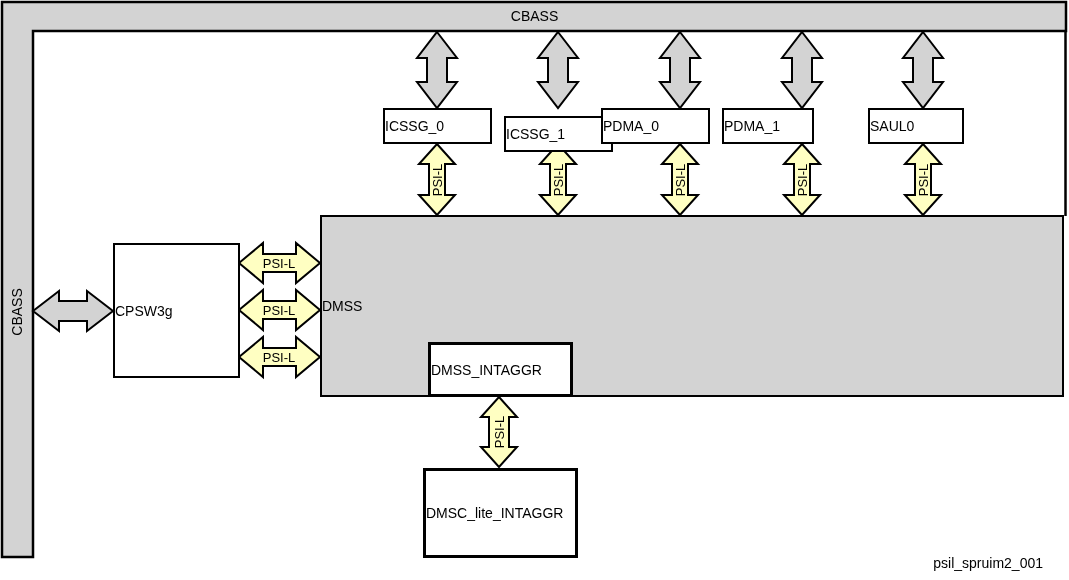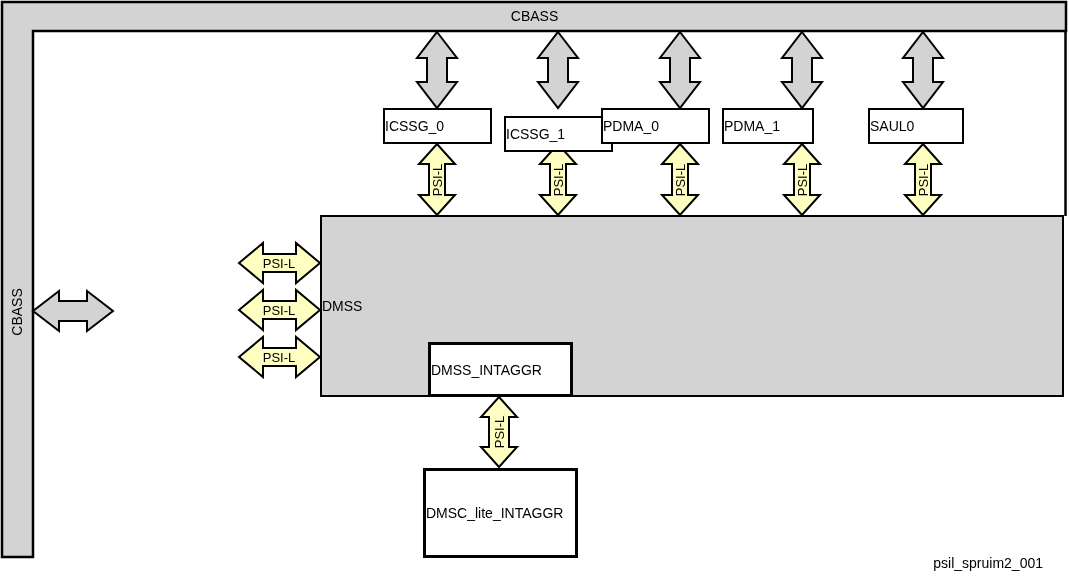--- a/index.html
+++ b/index.html
@@ -116,20 +116,23 @@
   <div class="block pdma0">
     <span>PDMA_0</span>
   </div>
   <div class="block pdma1">
     <span>PDMA_1</span>
   </div>
   <div class="block saul0">
     <span>SAUL0</span>
   </div>
 
+  <div class="block cpsw">
+    <span>CPSW3g</span>
+  </div>
 
   <div class="block thick dmsc-lite">
     <span>DMSC_lite_INTAGGR</span>
   </div>
   <div class="block thick dmss-intaggr">
     <span>DMSS_INTAGGR</span>
   </div>
 
   <div class="caption">psil_spruim2_001</div>
 </div>

